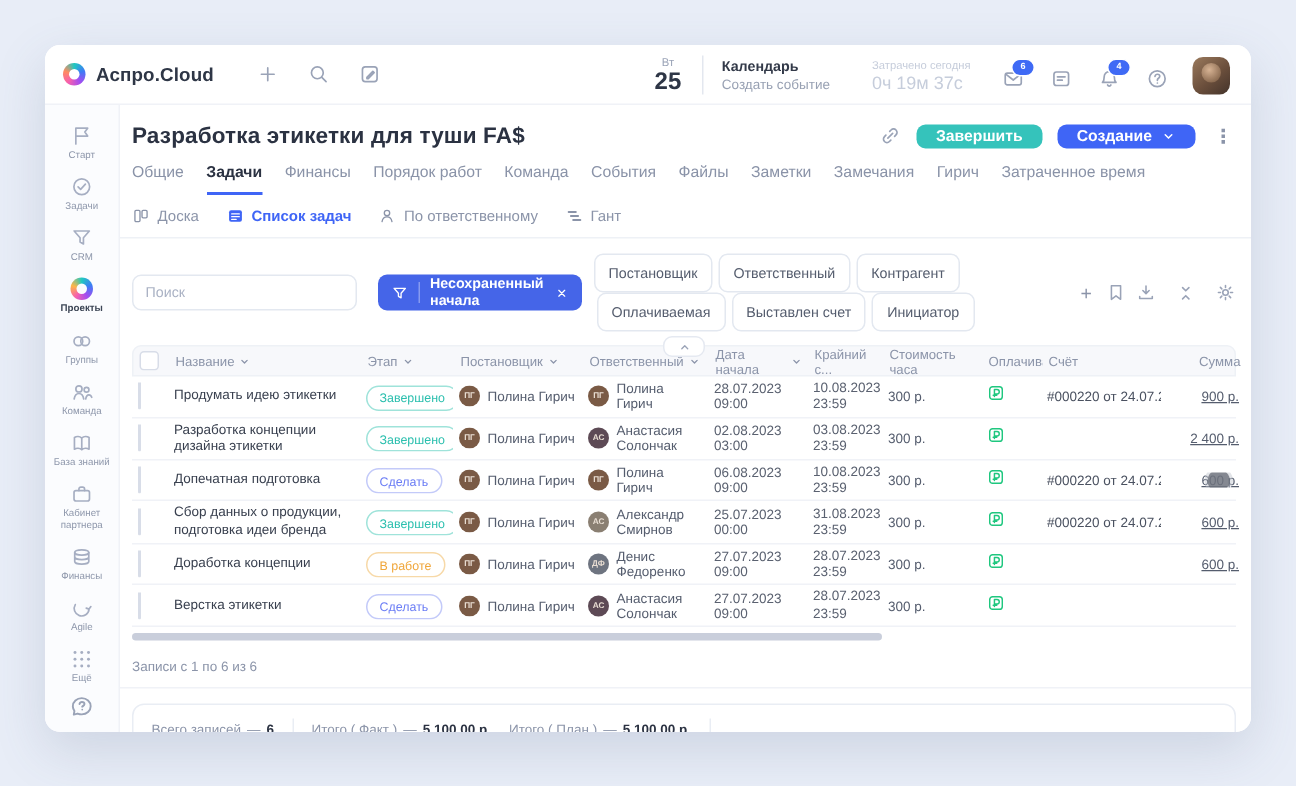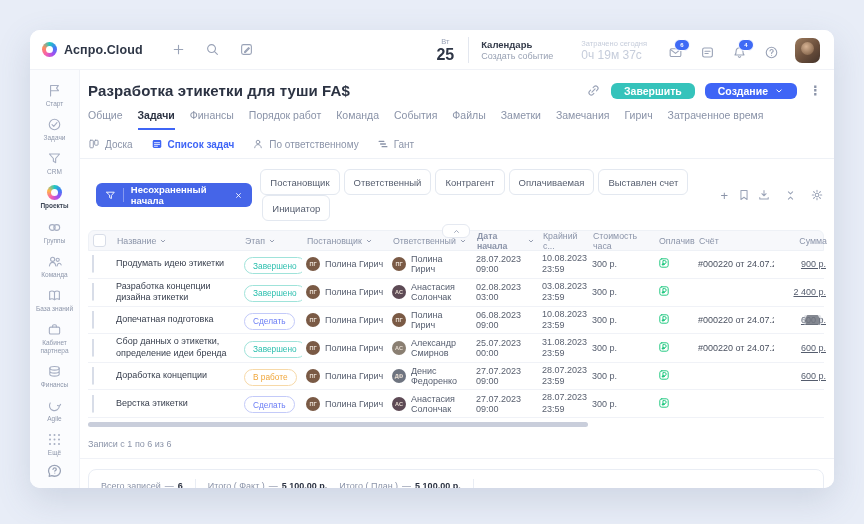--- a/index.html
+++ b/index.html
@@ -385,20 +385,21 @@
           <span style="display: inline-flex;">
             <svg viewBox="0 0 16 16" width="12" height="12" fill="none" stroke="currentColor" stroke-width="1.7" stroke-linecap="round" stroke-linejoin="round">
               <path d="M2.8 4.4h6.4M4.8 8h6.4M6.8 11.6h6.4"></path>
             </svg>
           </span>
           <span>Гант</span>
         </span>
       </div>
 
     <div class="filter-row">
+      <input class="search-input" placeholder="Поиск" style="">
       <span class="filter-chip">
         <span style="display:inline-flex;">
             <svg viewBox="0 0 16 16" width="11" height="11" fill="none" stroke="currentColor" stroke-width="1.3" stroke-linecap="round" stroke-linejoin="round">
               <path d="M2.5 3.2h11L9.3 8v4.4L6.7 11V8z"></path>
             </svg>
           </span>
         <span class="sep"></span>
         <span>Несохраненный начала</span>
         <span style="display:inline-flex;">
             <svg viewBox="0 0 16 16" width="9" height="9" fill="none" stroke="currentColor" stroke-width="1.5" stroke-linecap="round" stroke-linejoin="round">
@@ -468,21 +469,21 @@
             </span>
           </div>
           <div class="cell" style="width: 84px;">
             <span>Ответственный</span>
             <span style="display: inline-flex;">
               <svg viewBox="0 0 16 16" width="8" height="8" fill="none" stroke="currentColor" stroke-width="1.8" stroke-linecap="round" stroke-linejoin="round">
                 <path d="M4.5 6.5L8 10l3.5-3.5"></path>
               </svg>
             </span>
           </div>
-          <div class="cell" style="width: 66px; font-weight: bold;">
+          <div class="cell" style="width: 66px;">
             <span>Дата начала</span>
             <span style="display: inline-flex;">
               <svg viewBox="0 0 16 16" width="8" height="8" fill="none" stroke="currentColor" stroke-width="1.8" stroke-linecap="round" stroke-linejoin="round">
                 <path d="M4.5 6.5L8 10l3.5-3.5"></path>
               </svg>
             </span>
           </div>
           <div class="cell" style="width: 50px;">
             <span>Крайний с...</span>
           </div>
@@ -601,21 +602,21 @@
                   <rect x="2.4" y="2.4" width="11.2" height="11.2" rx="2.6"></rect>
                   <path d="M6.6 11.2V4.8h2.3a2 2 0 110 4H6.6M5.5 10h3.2"></path>
                 </svg>
               </span></div>
             <div class="cell cell-txt" style="width: 80px; color: rgb(74, 81, 96); white-space: nowrap;">#000220 от 24.07.2023</div>
             <div class="cell cell-txt num sum-cell" style="width: 56px;">600 р.<span class="cursor-dot"></span></div>
           </div>
           <div class="trow">
             <div class="cell " style="width: 24px;"><span class="checkbox"></span></div>
             <div class="cell " style="width: 128px;">
-              <div class="cell-name">Сбор данных о этикетки, определение идеи бренда</div>
+              <div class="cell-name">Сбор данных о продукции, подготовка идеи бренда</div>
             </div>
             <div class="cell " style="width: 62px;"><span class="stage done">Завершено</span></div>
             <div class="cell " style="width: 86px;">
               <div class="person">
                 <span class="pavatar" style="background: rgb(122, 90, 69);">ПГ</span>
                 <span class="cell-txt">Полина Гирич</span>
               </div>
             </div>
             <div class="cell " style="width: 84px;">
               <div class="person">

